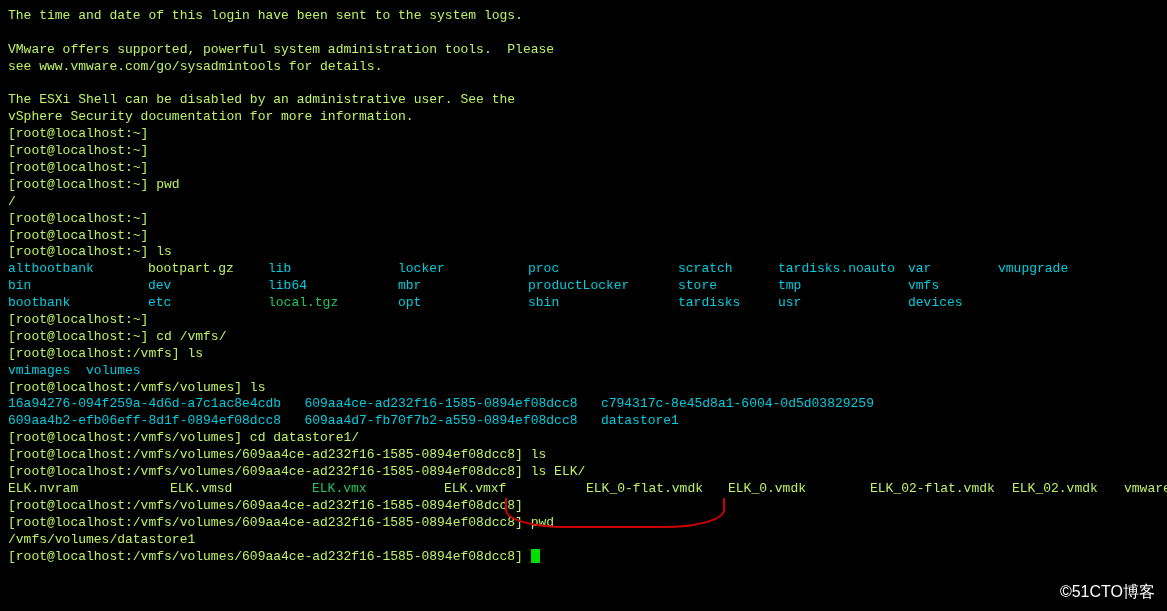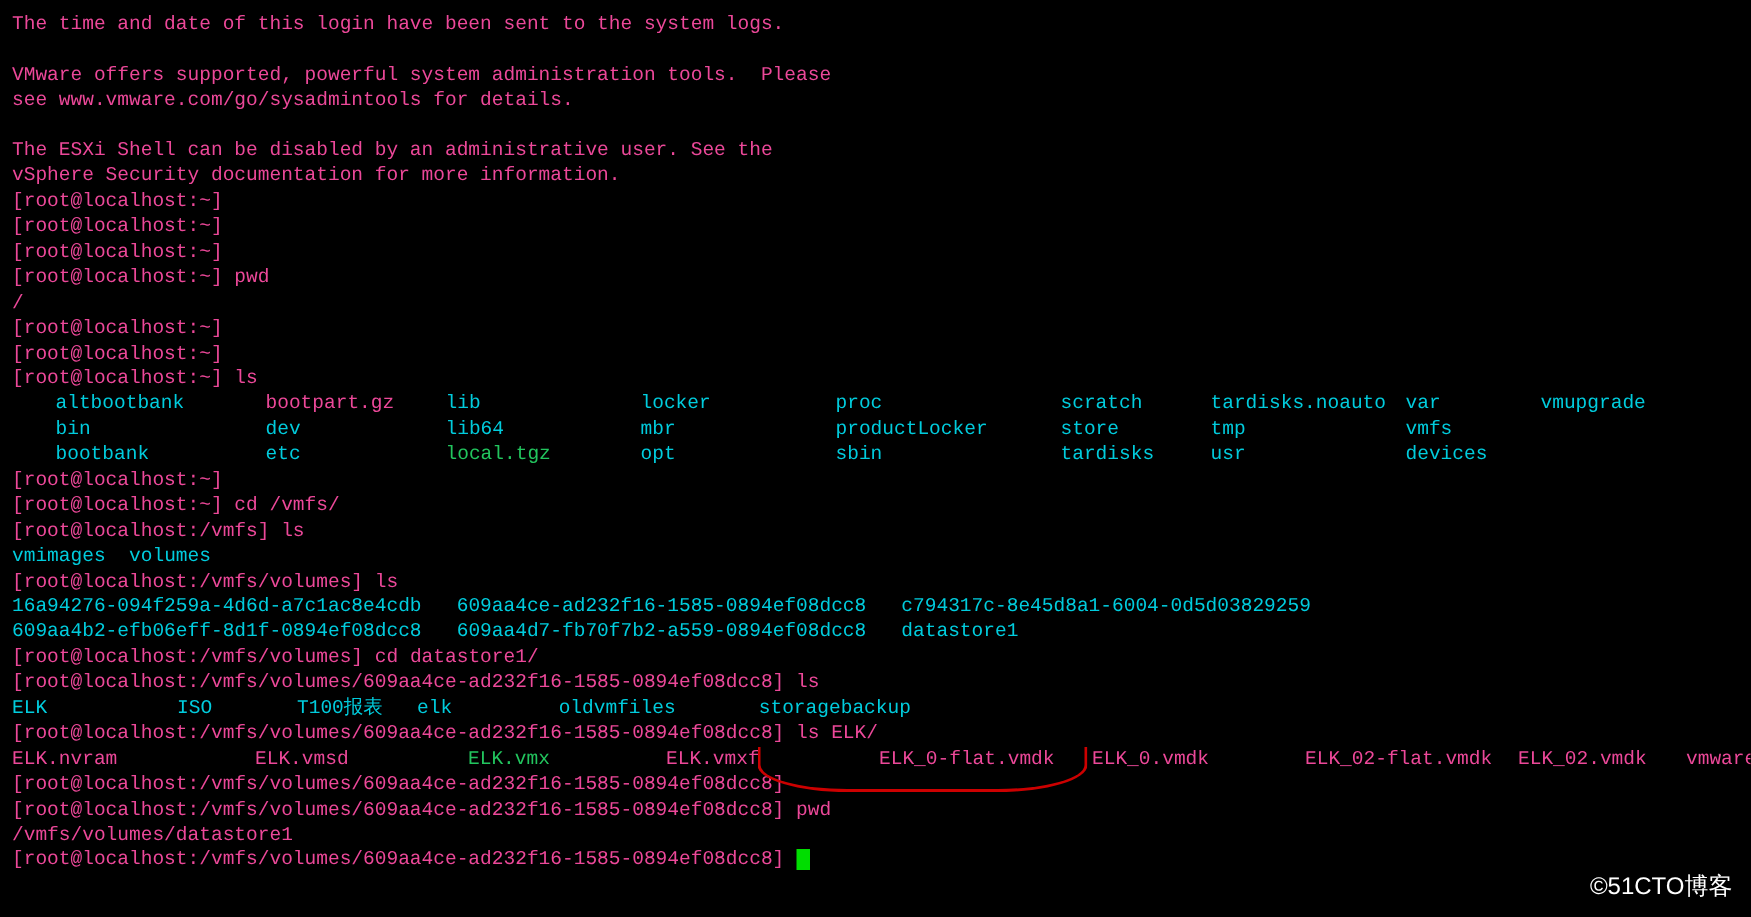--- a/index.html
+++ b/index.html
@@ -18,29 +18,28 @@
       height: 611px;
       position: relative;
       overflow: hidden;
     }
     .line {
       white-space: pre;
       min-height: 16px;
     }
     .cyan { color: #00ccdd; }
     .green { color: #22c55e; }
-    .white { color: #ec4899; }
+    .white { color: #bef264; }
     .grid {
       display: grid;
       grid-template-columns: 140px 120px 130px 130px 150px 100px 130px 90px 120px;
       gap: 0;
     }
     .grid span {
       white-space: pre;
-      margin-left: 29px;
     }
     .ls-row {
       display: grid;
       grid-template-columns: 110px 80px 80px auto;
       gap: 0;
     }
     .elk-row {
       display: grid;
       grid-template-columns: 150px 130px 120px 130px 130px 130px 130px 100px 140px;
       gap: 12px;
@@ -134,32 +133,20 @@
   <div class="line white"><span>[root@localhost:/vmfs]</span><span> ls</span></div>
   <div class="line cyan"><span>vmimages</span>  <span>volumes</span></div>
   <div class="line white"><span>[root@localhost:/vmfs/volumes]</span><span> ls</span></div>
 
   <div class="line cyan"><span>16a94276-094f259a-4d6d-a7c1ac8e4cdb</span>   <span>609aa4ce-ad232f16-1585-0894ef08dcc8</span>   <span>c794317c-8e45d8a1-6004-0d5d03829259</span></div>
   <div class="line cyan"><span>609aa4b2-efb06eff-8d1f-0894ef08dcc8</span>   <span>609aa4d7-fb70f7b2-a559-0894ef08dcc8</span>   <span>datastore1</span></div>
 
   <div class="line white"><span>[root@localhost:/vmfs/volumes]</span><span> cd datastore1/</span></div>
   <div class="line white"><span>[root@localhost:/vmfs/volumes/609aa4ce-ad232f16-1585-0894ef08dcc8]</span><span> ls</span></div>
 
-  <div class="line cyan ls-row">
-    <span>ELK</span>
-    <span>ISO</span>
-    <span>T100报表</span>
-    <span class="inline-flex">
-      <span>elk</span>
-      <span>&nbsp;&nbsp;&nbsp;&nbsp;&nbsp;</span>
-      <span>oldvmfiles</span>
-      <span>&nbsp;&nbsp;&nbsp;</span>
-      <span>storagebackup</span>
-    </span>
-  </div>
 
   <div class="line white"><span>[root@localhost:/vmfs/volumes/609aa4ce-ad232f16-1585-0894ef08dcc8]</span><span> ls ELK/</span></div>
 
   <div class="elk-row">
     <span class="white">ELK.nvram</span>
     <span class="white">ELK.vmsd</span>
     <span class="green">ELK.vmx</span>
     <span class="white">ELK.vmxf</span>
     <span class="white">ELK_0-flat.vmdk</span>
     <span class="white">ELK_0.vmdk</span>

